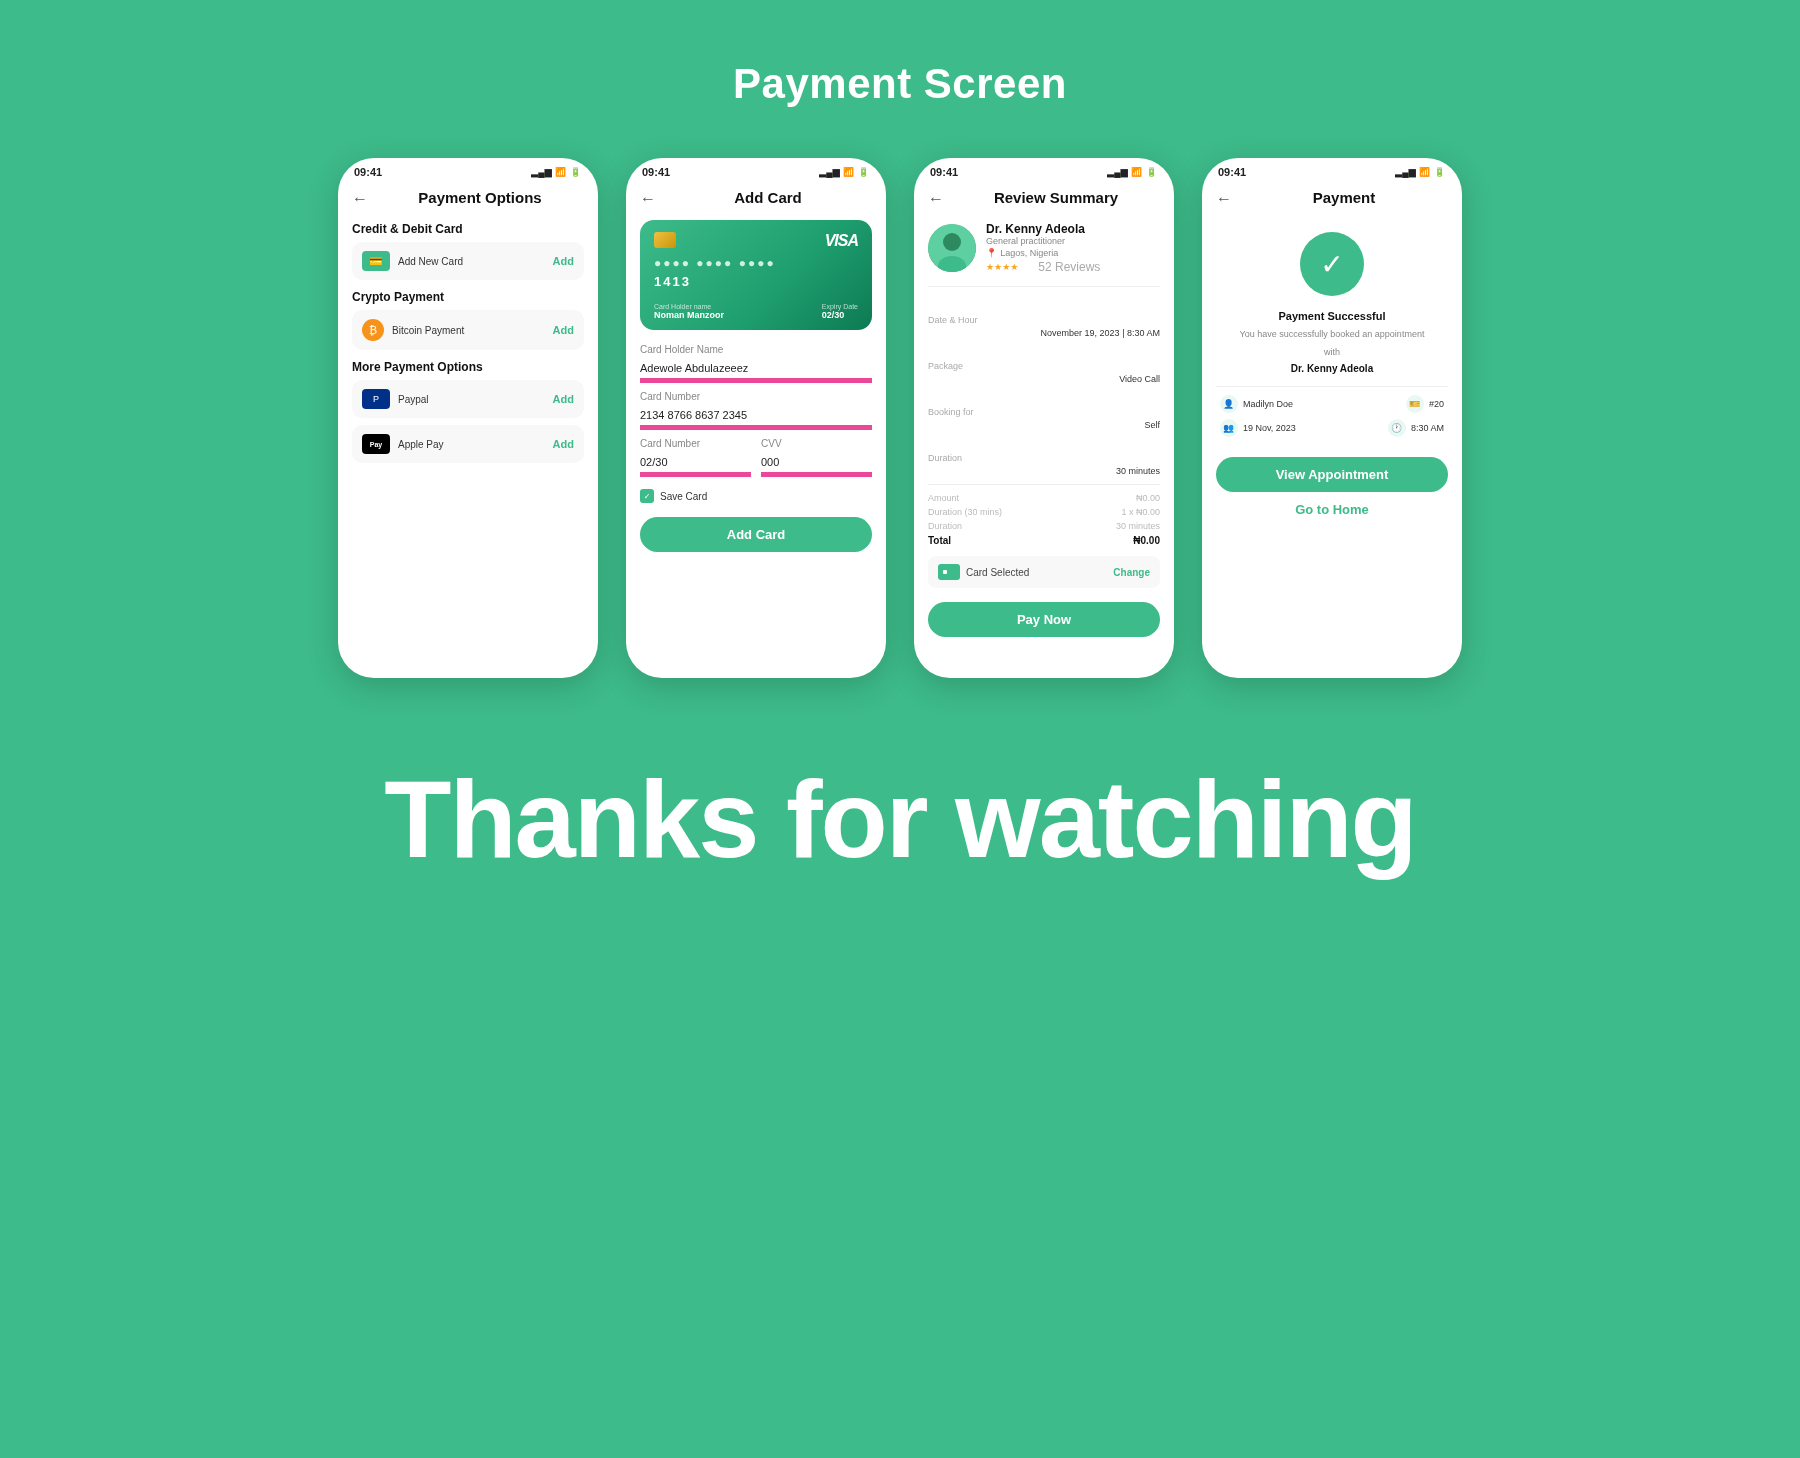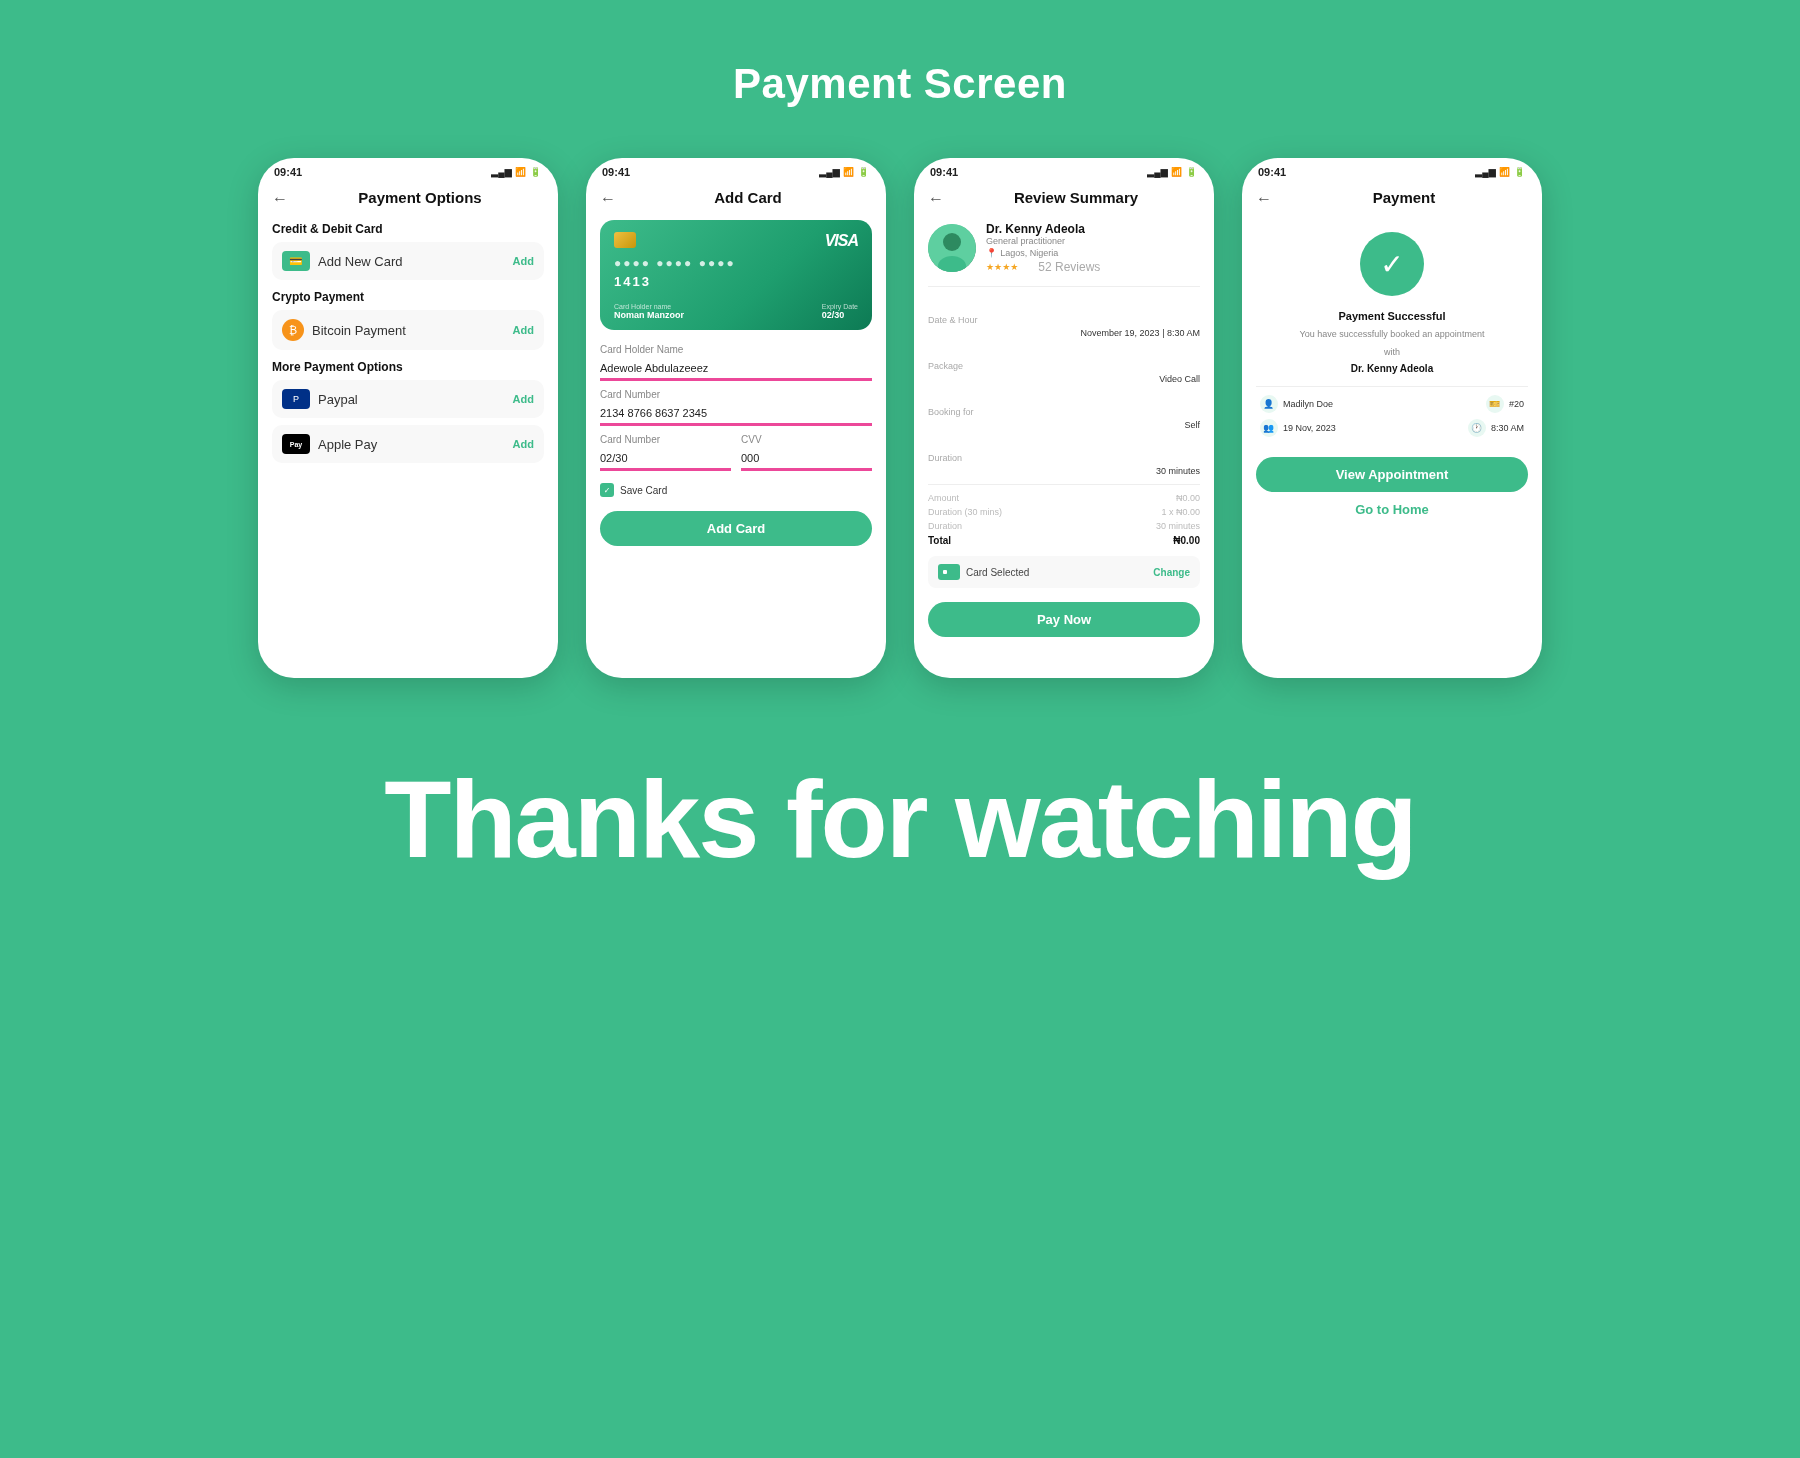--- a/index.html
+++ b/index.html
@@ -24,21 +24,21 @@
 
     .phones-row {
       display: flex;
       gap: 28px;
       align-items: flex-start;
       justify-content: center;
       flex-wrap: nowrap;
     }
 
     .phone {
-      width: 300px;
+      width: 260px;
       background: #fff;
       border-radius: 36px;
       overflow: hidden;
       box-shadow: 0 8px 32px rgba(0,0,0,0.18);
       min-height: 520px;
     }
 
     
     .status-bar {
       display: flex;
@@ -119,21 +119,21 @@
     }
     .payment-row-icon.applepay {
       background: #000;
       border-radius: 4px;
       font-size: 7px;
       color: #fff;
       font-weight: 700;
     }
     .payment-row-text {
       flex: 1;
-      font-size: 13px;
+      font-size: 10px;
       color: #333;
     }
     .add-btn {
       font-size: 11px;
       color: #3dbb8a;
       font-weight: 600;
       cursor: pointer;
     }
 
     
@@ -186,21 +186,21 @@
 
     .form-label {
       font-size: 10px;
       color: #888;
       margin-bottom: 3px;
       margin-top: 8px;
     }
     .form-input {
       width: 100%;
       border: none;
-      border-bottom: 3px solid #ec4899;
+      border-bottom: 5px solid #ec4899;
       font-size: 11px;
       color: #222;
       padding: 4px 0;
       outline: none;
       background: transparent;
     }
     .form-row {
       display: flex;
       gap: 10px;
     }

